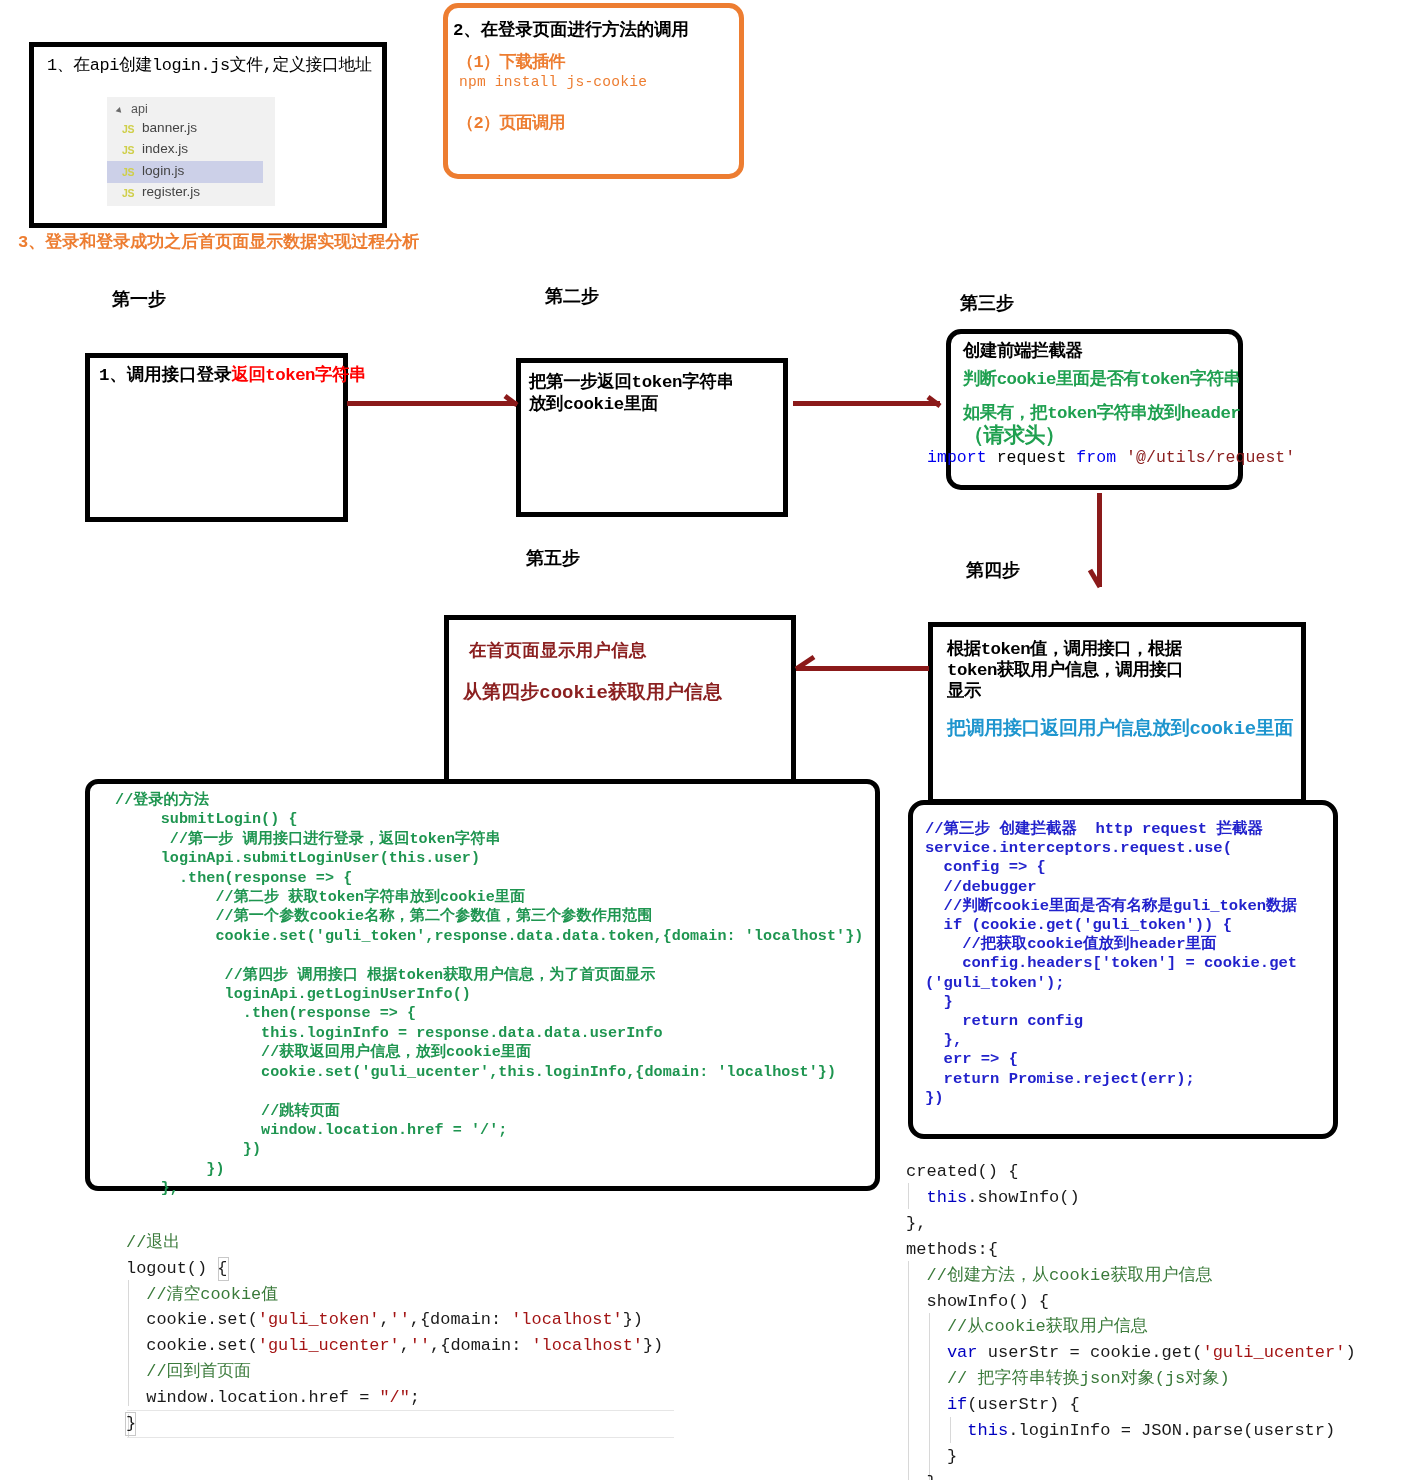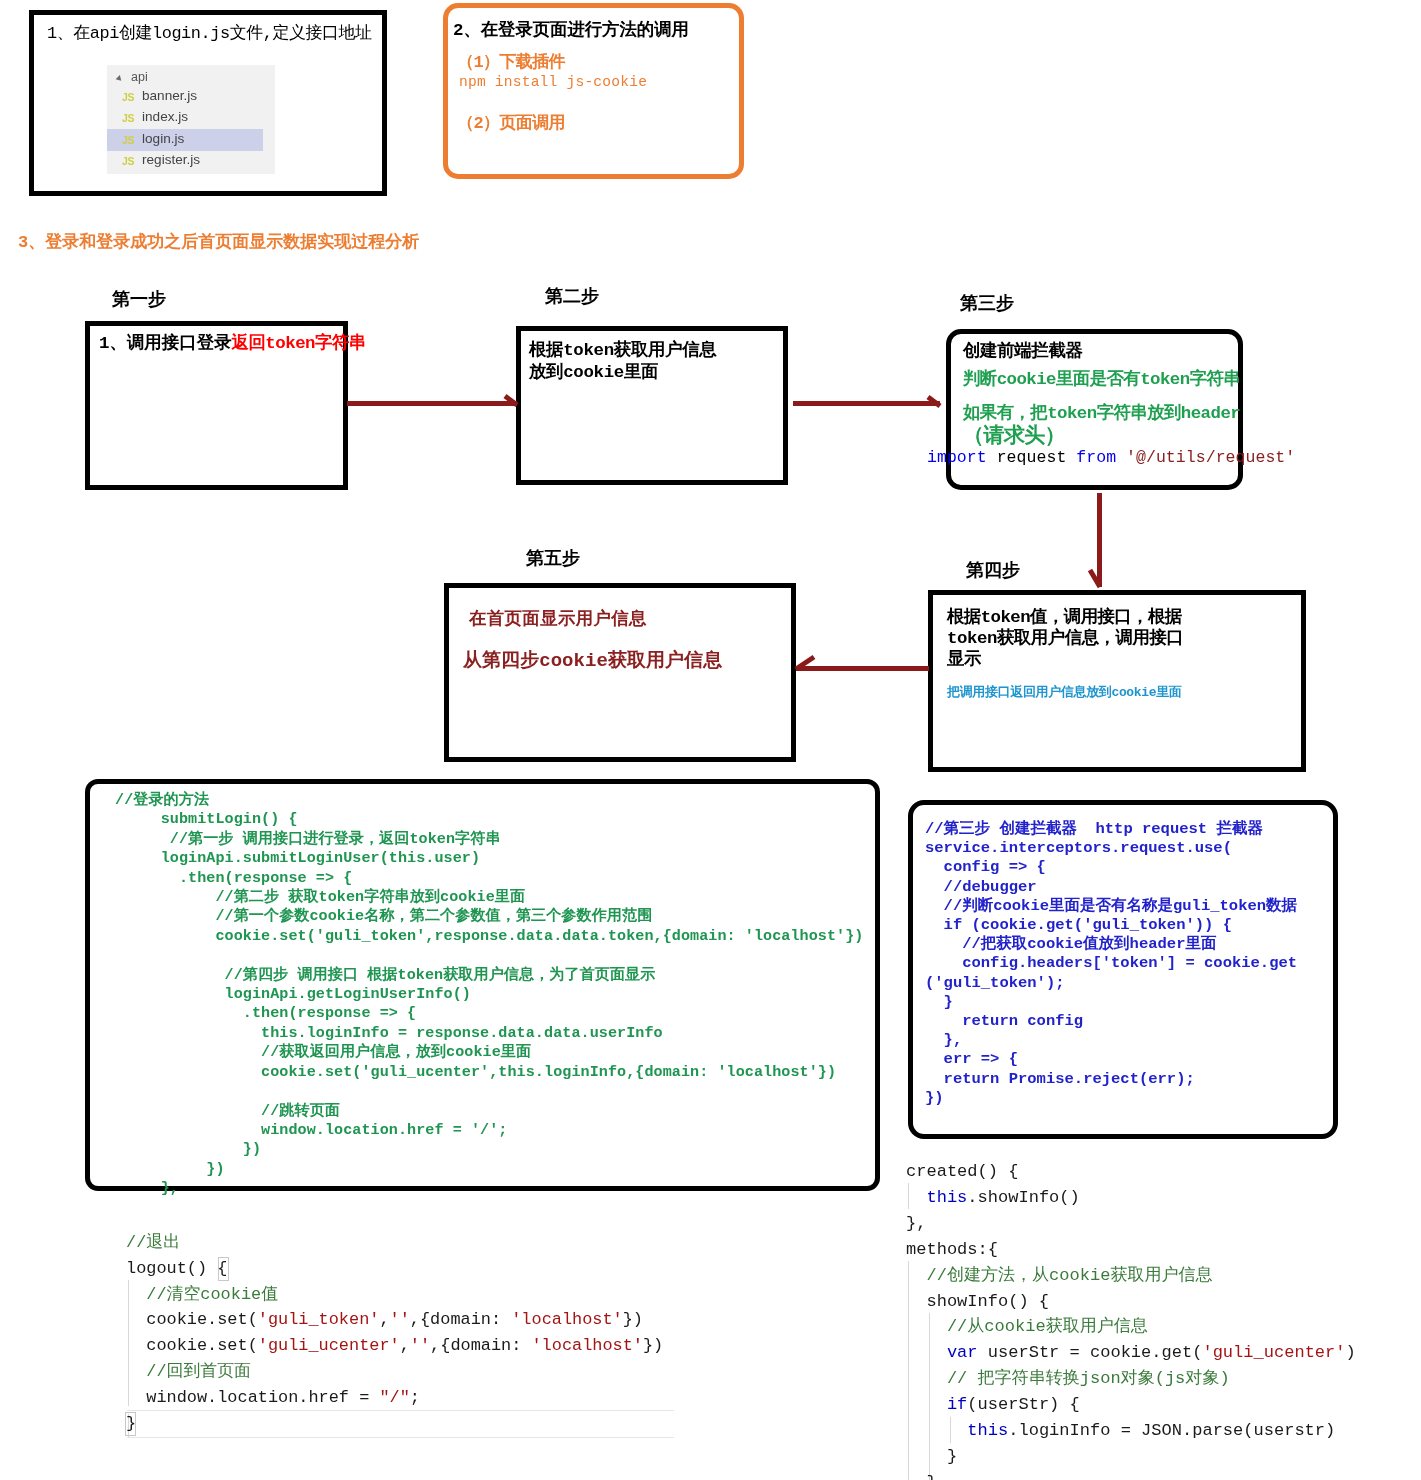--- a/index.html
+++ b/index.html
@@ -1,20 +1,20 @@
 <!DOCTYPE html>
 <html><head>
 <meta charset="utf-8">
 <style>
   html,body{margin:0;padding:0;background:#ffffff;}
   body{width:1421px;height:1480px;position:relative;overflow:hidden;
        font-family:"Liberation Mono",monospace;font-size:16px;color:#000;
        -webkit-font-smoothing:none;}
   .abs{position:absolute;}
-  .blkbox{position:absolute;border:5px solid #000;background:#fff;box-sizing:border-box;}
+  .blkbox{position:absolute;border:5px solid #000;background:#fff;box-sizing:border-box;margin-top:32px;}
   .rbox{position:absolute;border:5px solid #000;border-radius:22px;background:#fff;box-sizing:border-box;}
   pre{margin:0;}
 </style>
 </head>
 <body>
 
 <div class="blkbox" style="left:29px;top:10px;width:358px;height:186px;">
   <div style="position:absolute;left:13px;top:6px;font-size:16.9px;font-weight:normal;letter-spacing:-0.4px;white-space:nowrap;">1、在api创建login.js文件,定义接口地址</div>
   <div style="position:absolute;left:73px;top:50px;width:156px;height:109px;background:#f1f1f1;padding-left:12px;">
     <div style="position:absolute;left:0px;top:4px;height:22px;width:156px;">
@@ -57,38 +57,38 @@
 <div style="position:absolute;left:966px;top:558px;font-size:18px;font-weight:bold;">第四步</div>
 <div style="position:absolute;left:526px;top:546px;font-size:18px;font-weight:bold;">第五步</div>
 
 <div class="blkbox" style="left:85px;top:321px;width:263px;height:169px;">
   <div style="position:absolute;left:9px;top:4px;white-space:nowrap;font-size:17.4px;font-weight:bold;letter-spacing:-0.5px;">
     <span style="letter-spacing:0.05px;">1、调用接口登录</span><span style="color:#FF0000;">返回token字符串</span>
   </div>
 </div>
 
 <div class="blkbox" style="left:516px;top:326px;width:272px;height:159px;">
-  <div style="position:absolute;left:8px;top:6px;font-size:17.4px;font-weight:bold;letter-spacing:-0.3px;white-space:nowrap;">根据token获取用户信息</div>
+  <div style="position:absolute;left:8px;top:6px;font-size:17.4px;font-weight:bold;letter-spacing:-0.3px;white-space:nowrap;">把第一步返回token字符串</div>
   <div style="position:absolute;left:8px;top:28px;font-size:17.4px;font-weight:bold;letter-spacing:-0.3px;white-space:nowrap;">放到cookie里面</div>
 </div>
 
 <div class="rbox" style="left:946px;top:329px;width:297px;height:161px;border-width:5px;border-radius:15px;"></div>
 <div style="position:absolute;left:963px;top:338px;font-size:17.4px;font-weight:bold;letter-spacing:-0.3px;white-space:nowrap;">创建前端拦截器</div>
 <div style="position:absolute;left:963px;top:366px;font-size:17.4px;font-weight:bold;color:#1FA050;letter-spacing:-0.55px;white-space:nowrap;">判断cookie里面是否有token字符串</div>
 <div style="position:absolute;left:963px;top:400px;font-size:17.4px;font-weight:bold;color:#1FA050;letter-spacing:-0.55px;white-space:nowrap;">如果有，把token字符串放到header</div>
 <div style="position:absolute;left:963px;top:421px;font-size:21px;font-weight:bold;color:#1FA050;letter-spacing:-0.55px;white-space:nowrap;">（请求头）</div>
 <div style="position:absolute;left:927px;top:448px;font-family:'Liberation Mono',monospace;font-size:16.5px;letter-spacing:0.05px;white-space:nowrap;">
   <span style="color:#0000EE;">import</span><span style="color:#000;white-space:pre;"> request </span><span style="color:#0000EE;">from</span><span style="color:#8B2020;white-space:pre;"> '@/utils/request'</span>
 </div>
 
 <div class="blkbox" style="left:928px;top:590px;width:378px;height:182px;">
   <div style="position:absolute;left:14px;top:9px;font-size:17.4px;font-weight:bold;letter-spacing:-0.55px;white-space:nowrap;">根据token值，调用接口，根据</div>
   <div style="position:absolute;left:14px;top:30px;font-size:17.4px;font-weight:bold;letter-spacing:-0.45px;white-space:nowrap;">token获取用户信息，调用接口</div>
   <div style="position:absolute;left:14px;top:51px;font-size:17.4px;font-weight:bold;letter-spacing:-0.45px;white-space:nowrap;">显示</div>
-  <div style="position:absolute;left:14px;top:88px;font-size:13px;font-weight:bold;color:#1E95CE;letter-spacing:-0.35px;white-space:nowrap;">把调用接口返回用户信息放到cookie里面</div>
+  <div style="position:absolute;left:14px;top:88px;font-size:19px;font-weight:bold;color:#1E95CE;letter-spacing:-0.35px;white-space:nowrap;">把调用接口返回用户信息放到cookie里面</div>
 </div>
 
 <div class="blkbox" style="left:444px;top:583px;width:352px;height:179px;">
   <div style="position:absolute;left:20px;top:18px;font-size:17.4px;font-weight:bold;color:#8B2020;letter-spacing:0.4px;white-space:nowrap;">在首页面显示用户信息</div>
   <div style="position:absolute;left:14px;top:59px;font-size:19px;font-weight:bold;color:#8B2020;letter-spacing:0.05px;white-space:nowrap;">从第四步cookie获取用户信息</div>
 </div>
 
 <svg class="abs" style="left:0;top:0;width:1421px;height:1480px;pointer-events:none;" viewBox="0 0 1421 1480">
   <g stroke="#8B1A1A" stroke-width="5" fill="none" stroke-linecap="butt">
     <g>

